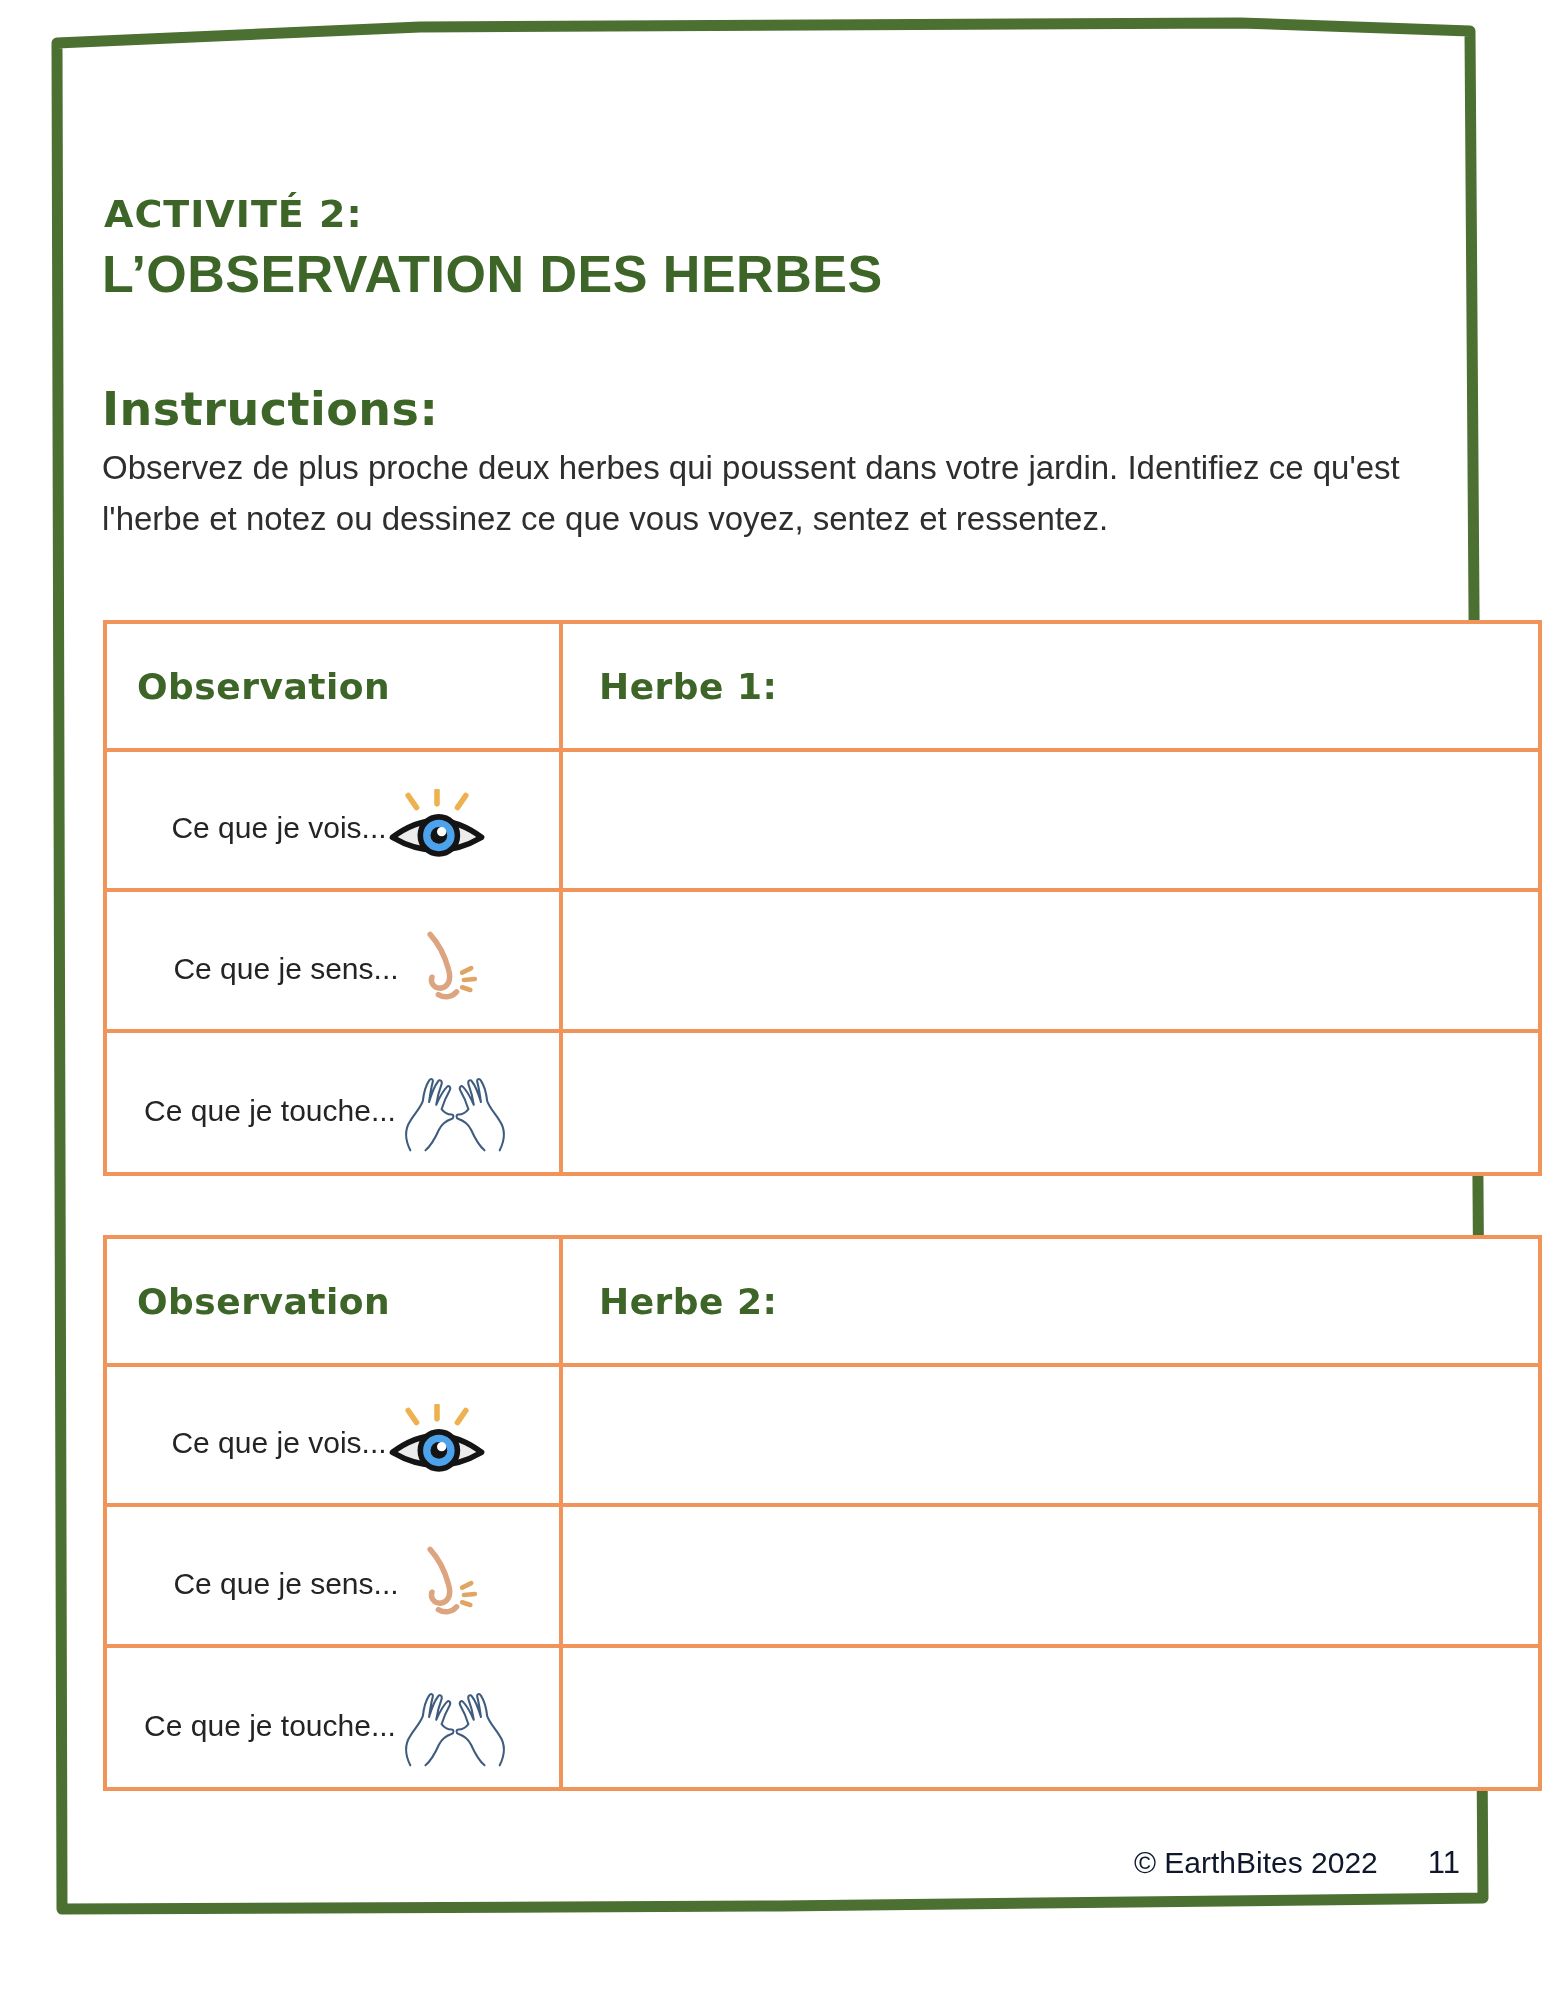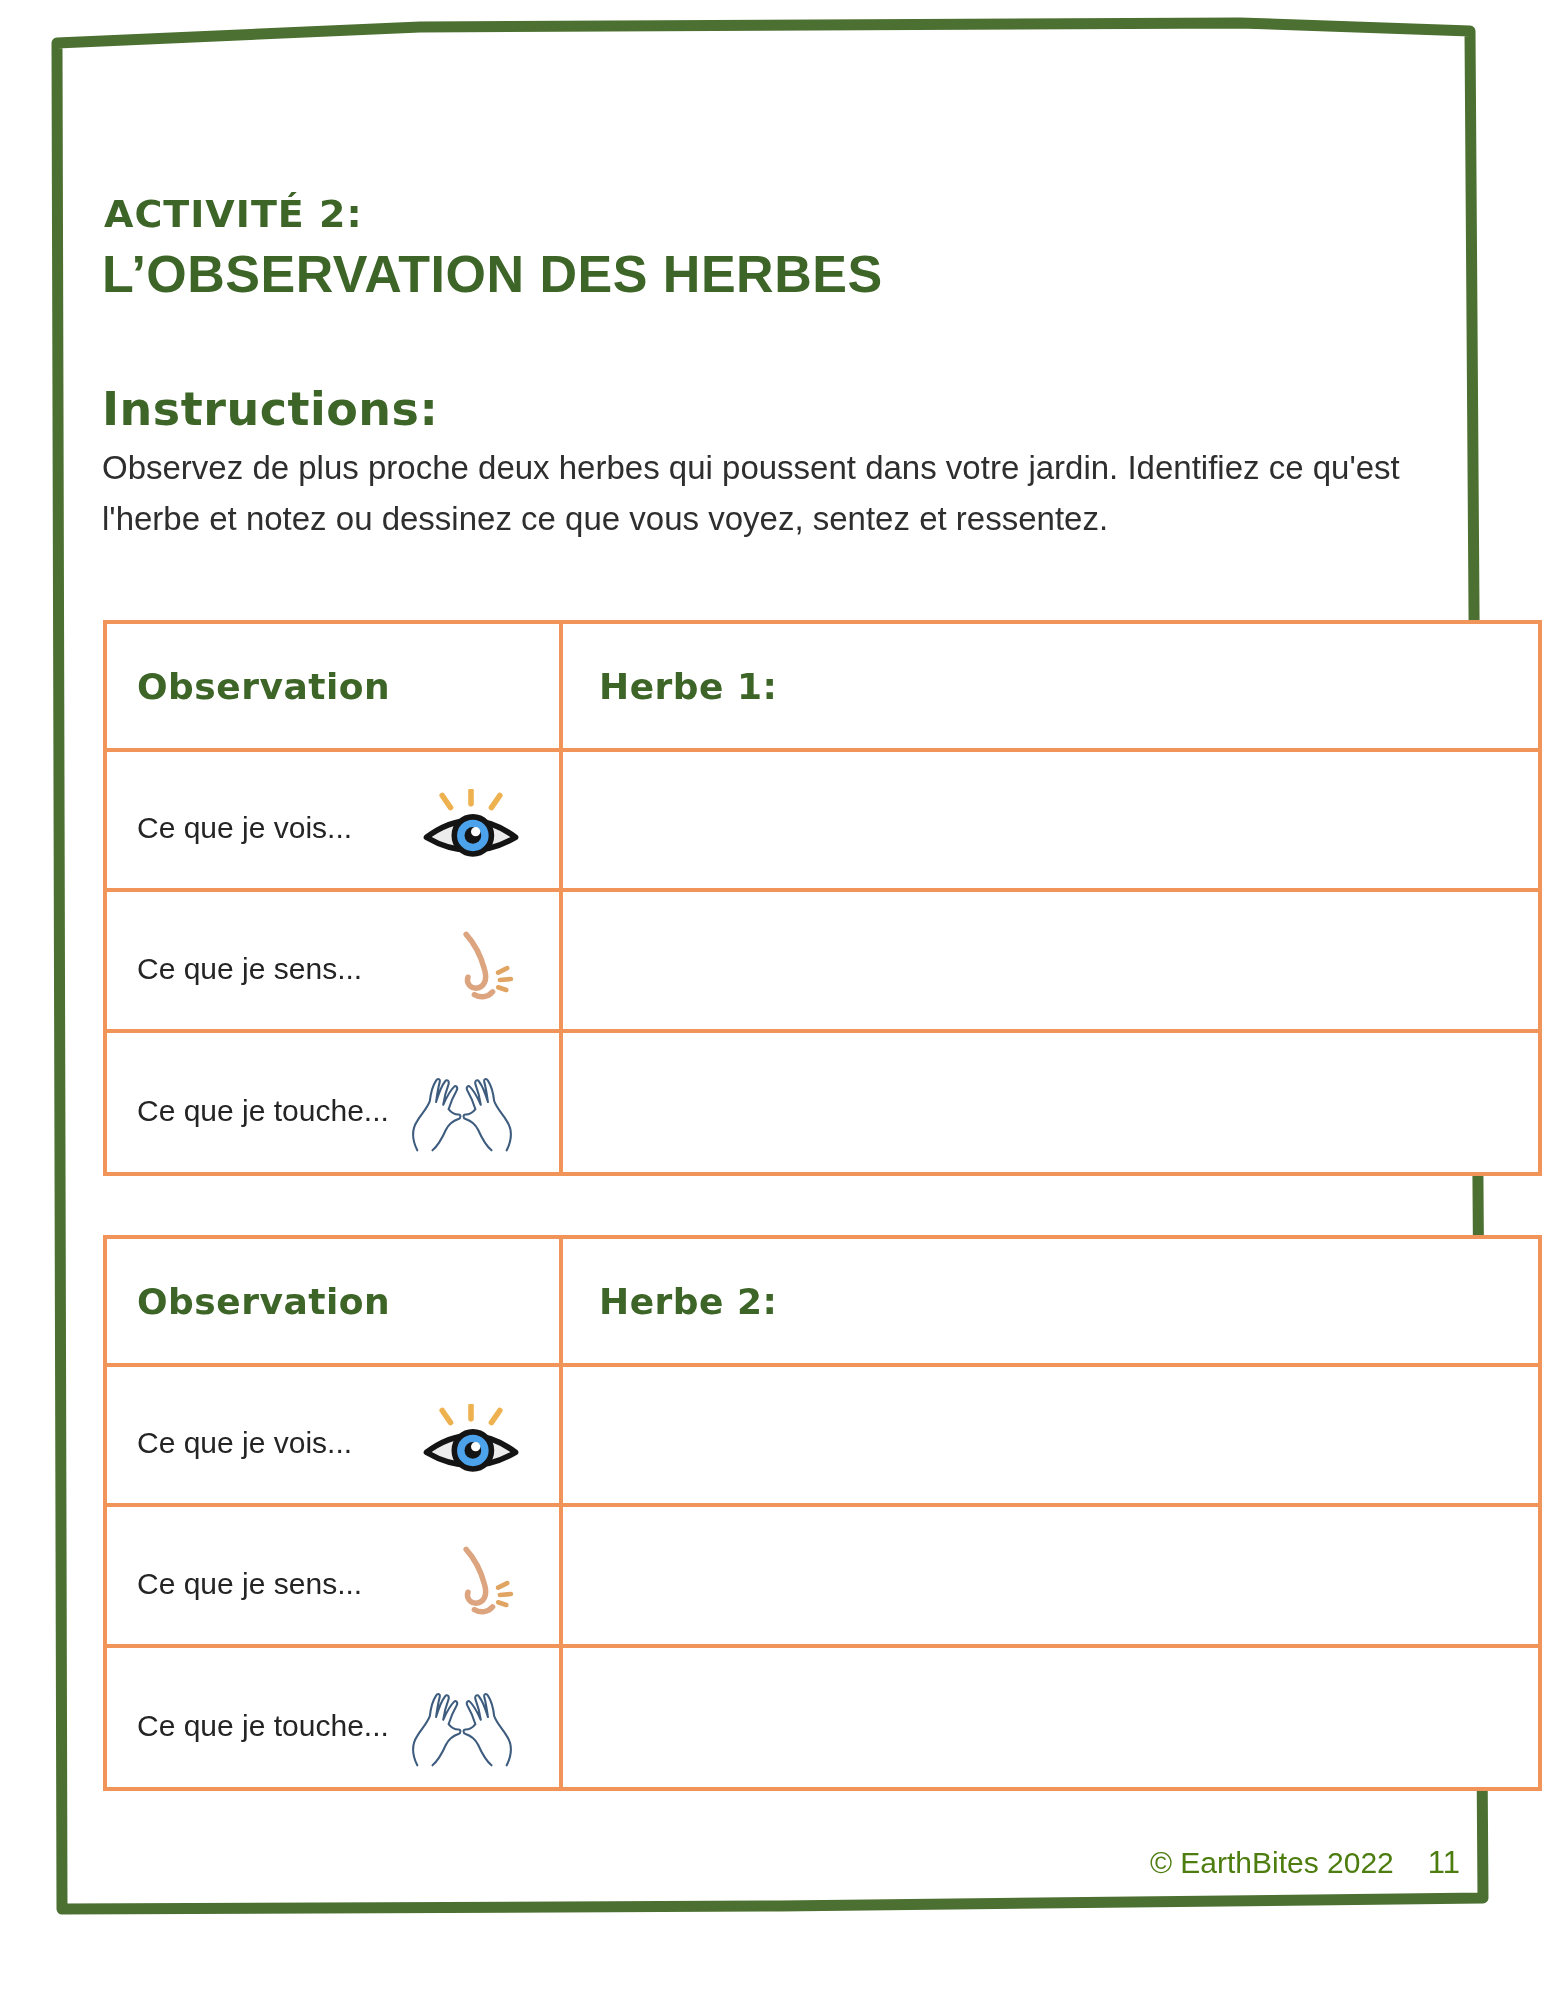--- a/index.html
+++ b/index.html
@@ -63,31 +63,31 @@
   .cell.col1{border-right:4px solid var(--table-orange);}
   .cell.rowline{border-top:4px solid var(--table-orange);}
   .cell.header-cell{
     font-family:"DejaVu Sans",sans-serif;
     font-weight:800;font-size:36px;letter-spacing:0.5px;
     color:var(--green-text);
   }
   .cell.header-cell.col1{padding-left:30px;}
   .cell.header-cell.col2{padding-left:36px;}
   .label-cell{
-    justify-content:space-between;
+    justify-content:center;
     padding:16px 38px 0 30px;
     font-size:30px;color:#242424;
   }
   .label-cell .row-label{white-space:nowrap;}
   .icon-box{flex:0 0 auto;display:flex;align-items:center;}
 
   .page-footer{
     position:absolute;right:85px;top:1845px;
-    display:flex;align-items:baseline;gap:34px;
-    font-size:30px;color:#4d7c0f;
+    display:flex;align-items:baseline;gap:50px;
+    font-size:30px;color:#0f172a;
   }
   .page-footer .pagenum{font-size:31px;}
 </style>
 </head>
 <body>
 
 <div class="page">
 
   <svg class="page-border" viewBox="0 0 1545 2000" xmlns="http://www.w3.org/2000/svg">
     <path d="M 57 43 L 420 27 L 1240 23 L 1470 31 L 1476 900 L 1483 1898 L 780 1906 L 62 1909 Z" fill="none" stroke="#4C7031" stroke-width="11" stroke-linejoin="round" stroke-linecap="round"></path>

